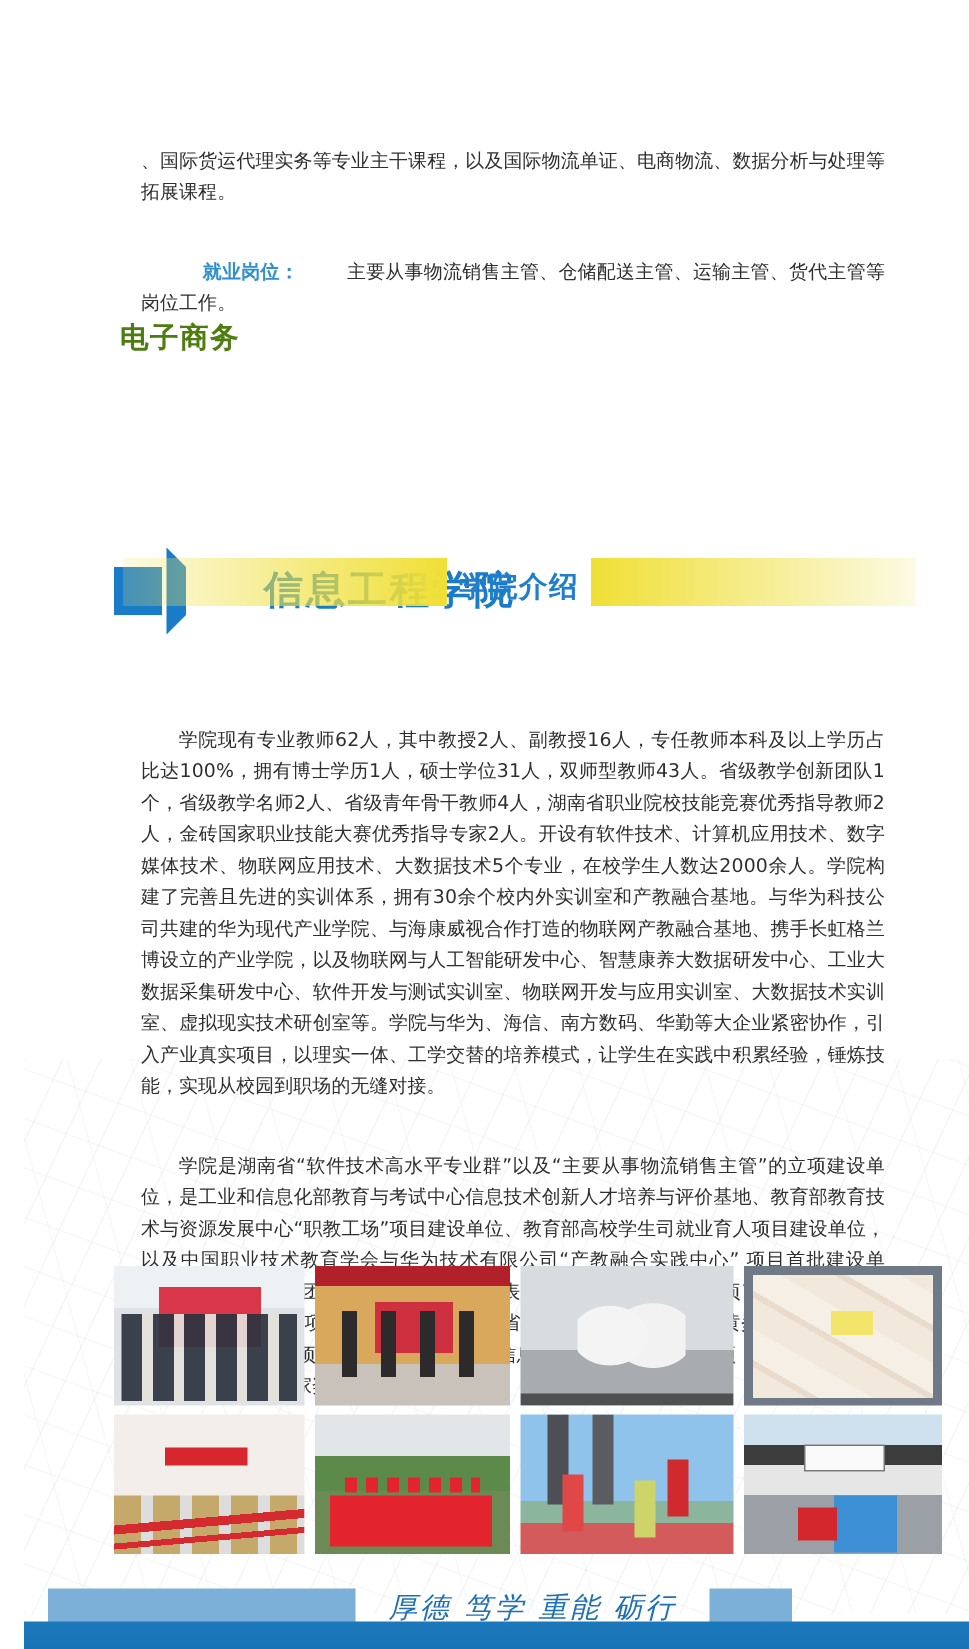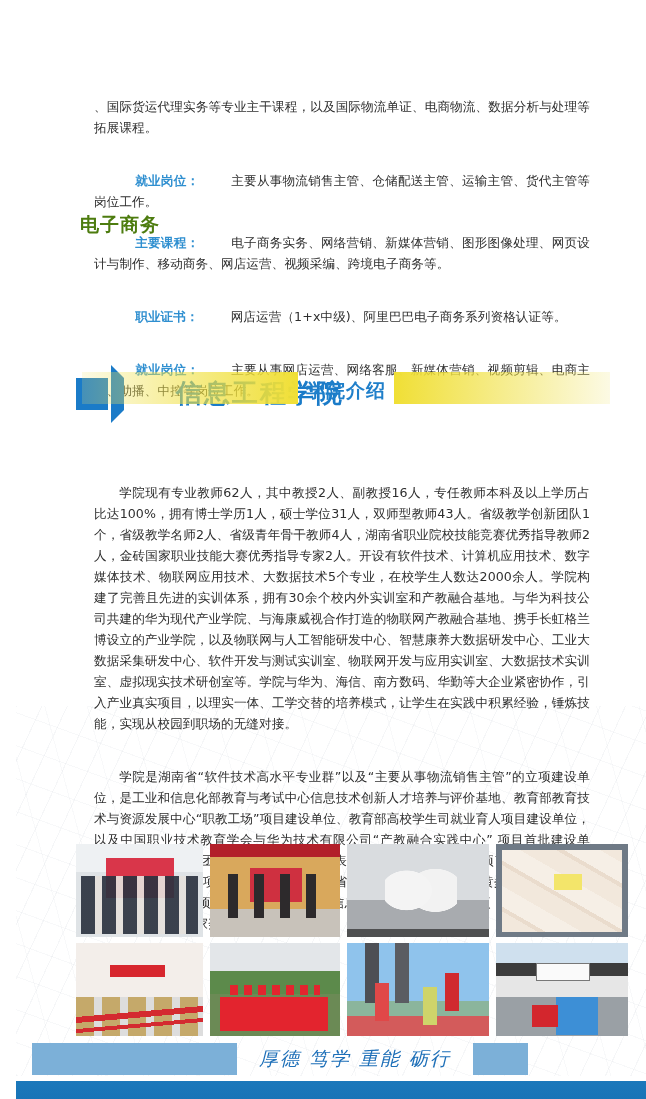--- a/index.html
+++ b/index.html
@@ -98,21 +98,21 @@
     .p7 { background: linear-gradient(#8fc3ec 0 62%, #8bb59c 62% 78%, #d35b5b 78% 100%); }
     .p7::before { content: ""; position: absolute; left: 18px; top: 0; width: 14px; height: 60px; background: #4d4f55; box-shadow: 30px 0 0 #5a5c62; }
     .p7::after { content: ""; position: absolute; left: 98px; top: 30px; width: 14px; height: 38px; background: #d02a2f; box-shadow: -70px 10px 0 #e04848, -22px 14px 0 #cfd46a; }
     
     .p8 { background: linear-gradient(#cfe0ee 0 22%, #3c3c3c 22% 36%, #e6e6e6 36% 58%, #9aa0a5 58% 100%); }
     .p8::before { content: ""; position: absolute; left: 40px; top: 20px; width: 52px; height: 16px; background: #fafafa; border: 1px solid #777; }
     .p8::after { content: ""; position: absolute; left: 36px; top: 62px; width: 26px; height: 22px; background: #d3262d; box-shadow: 32px 0 0 8px #3d8fd6; }
 
     .motto-row {
       position: absolute; left: 0; top: 1027px; width: 528px; height: 30px;
-      display: flex; align-items: center;
+      display: flex; align-items: flex-start;
     }
     .motto-row .line { height: 1px; background: #7cb0d8; }
     .motto-row .line.left { width: 205px; }
     .motto-row .line.right { flex: 1; }
     .motto-row .motto {
       font-family: "DejaVu Serif", "Liberation Serif", serif;
       font-style: italic; color: #1d6fb8; font-size: 19px; letter-spacing: 2px; padding: 0 22px; white-space: nowrap;
     }
 
     .footer-band {
@@ -125,25 +125,20 @@
 
 <div class="page">
   <div class="bg-sketch"></div>
 
   <div class="text-block" style="top:48px;">
     <p class="para">、国际货运代理实务等专业主干课程，以及国际物流单证、电商物流、数据分析与处理等拓展课程。</p>
     <p class="para indent"><span class="label">就业岗位：</span><span>主要从事物流销售主管、仓储配送主管、运输主管、货代主管等岗位工作。</span></p>
   </div>
 
   <div class="major-title">电子商务</div>
-  <div class="text-block" style="top:184px;">
-    <p class="para indent"><span class="label">主要课程：</span><span>电子商务实务、网络营销、新媒体营销、图形图像处理、网页设计与制作、移动商务、网店运营、视频采编、跨境电子商务等。</span></p>
-    <p class="para indent"><span class="label">职业证书：</span><span>网店运营（1+x中级)、阿里巴巴电子商务系列资格认证等。</span></p>
-    <p class="para indent"><span class="label">就业岗位：</span><span>主要从事网店运营、网络客服、新媒体营销、视频剪辑、电商主播、助播、中控等岗位工作。</span></p>
-  </div>
 
   <div class="college-heading">
     <span class="bar"></span>
     <span class="tri"></span>
     <span class="title">信息工程学院</span>
   </div>
 
   <div class="intro-heading">
     <span class="line left"></span>
     <span class="label-text">学院介绍</span>

